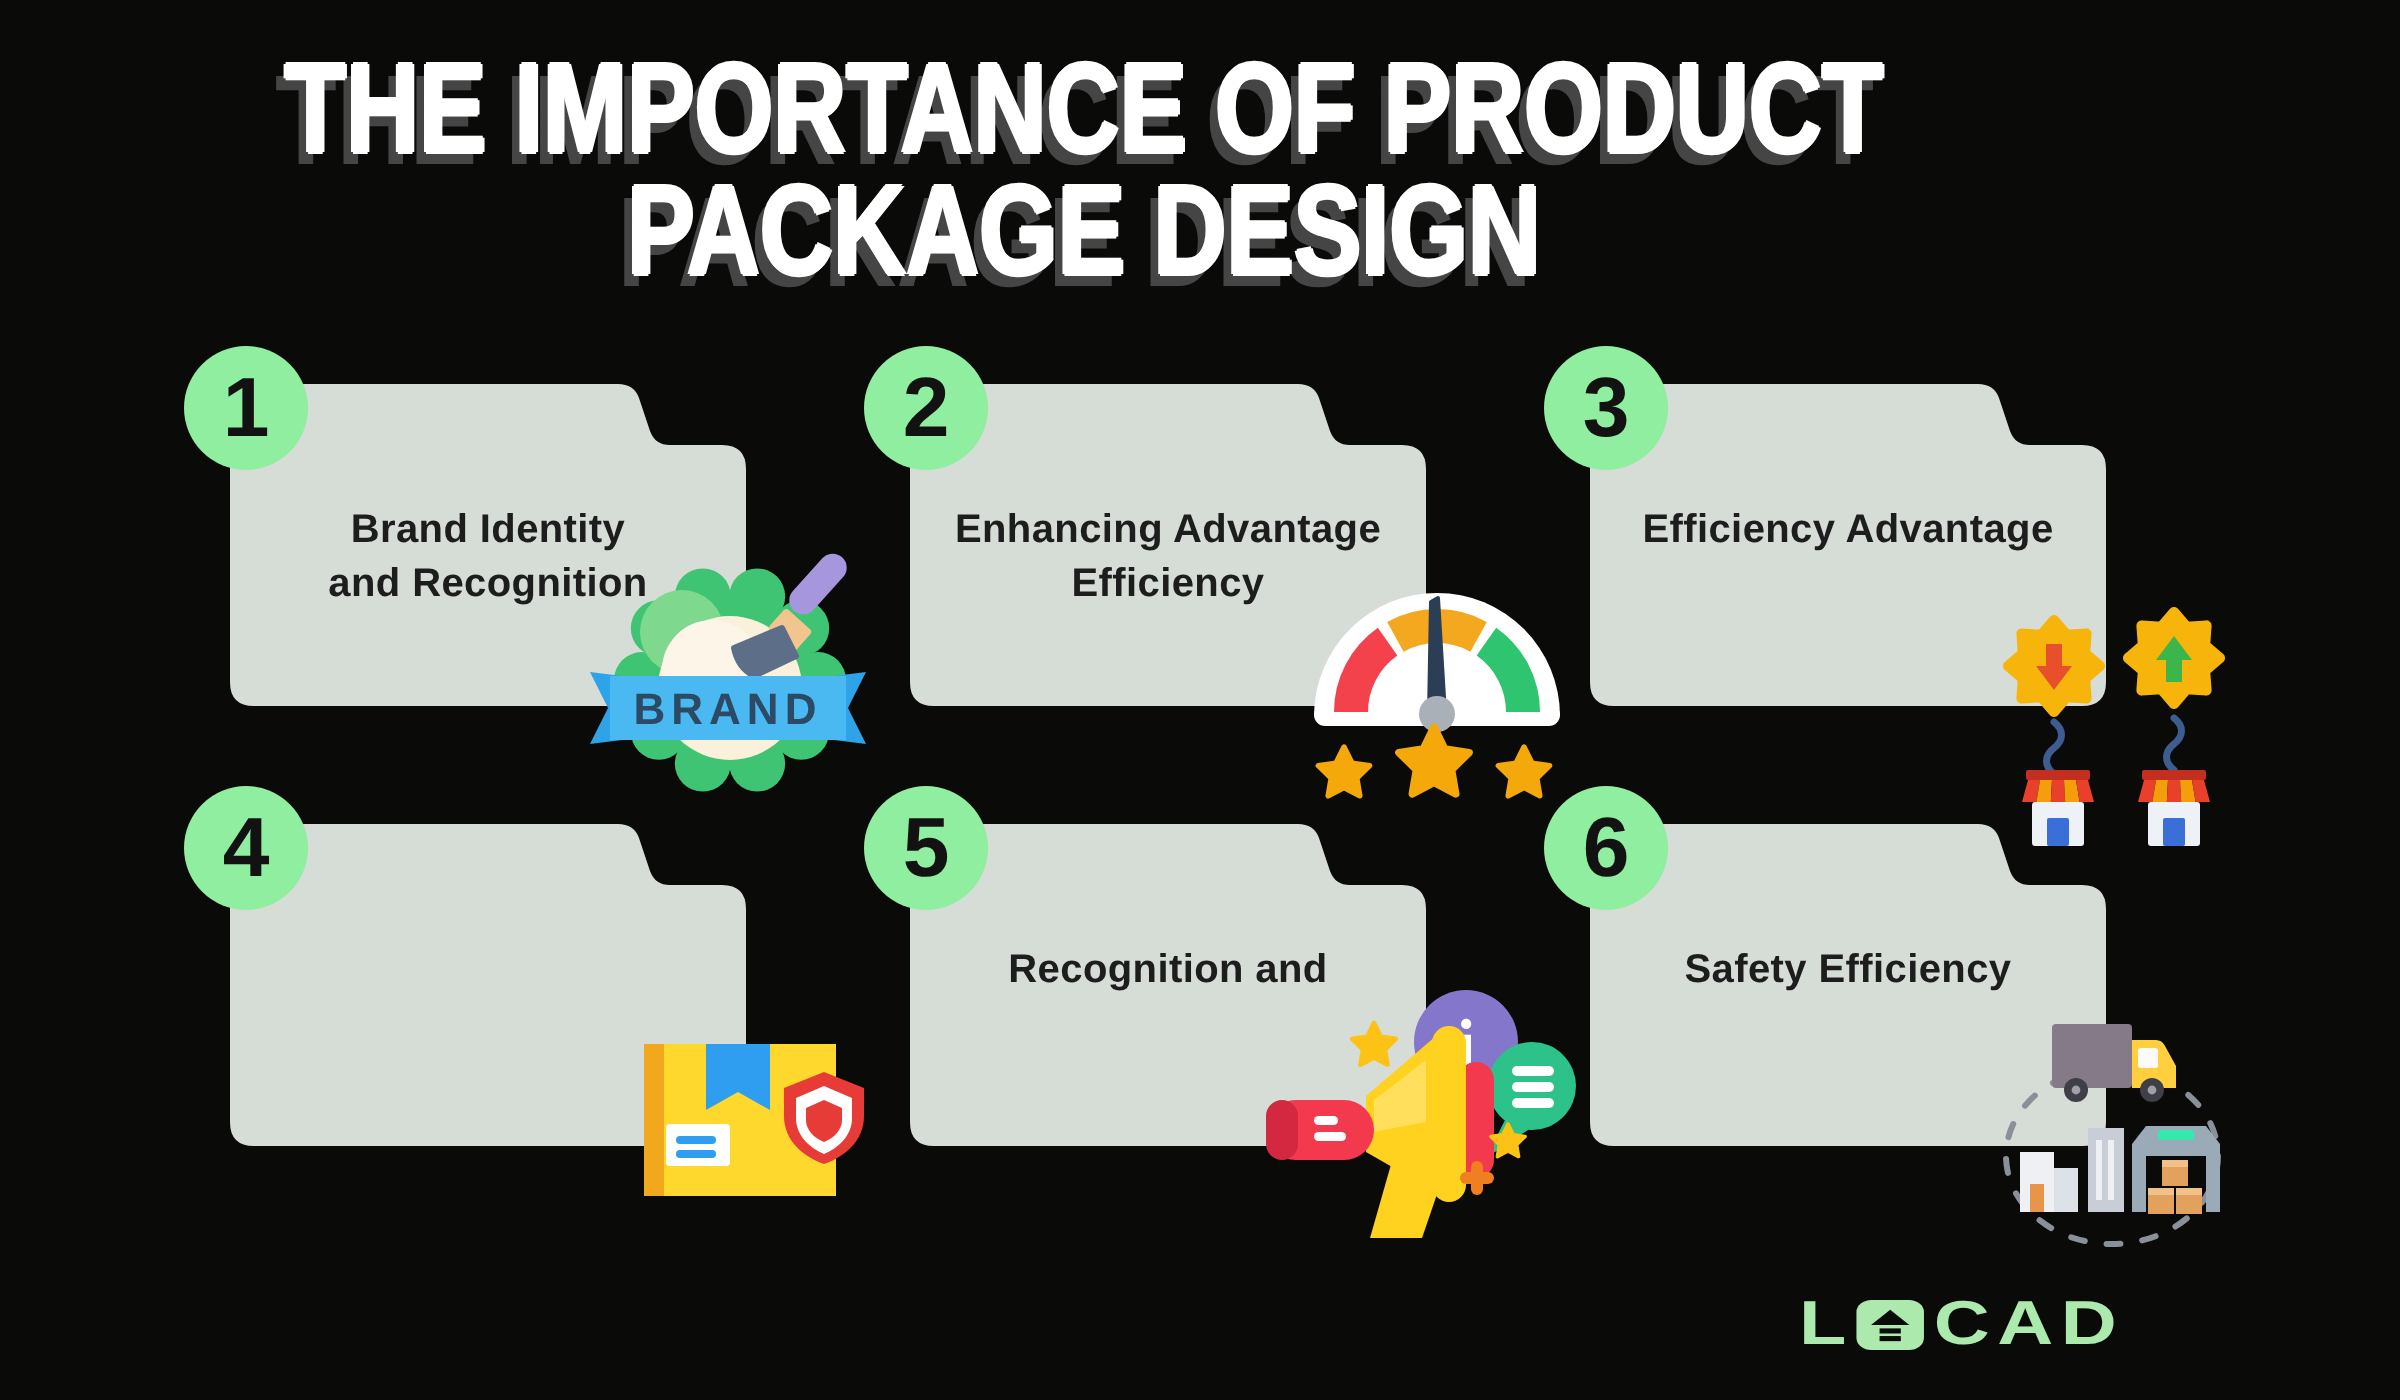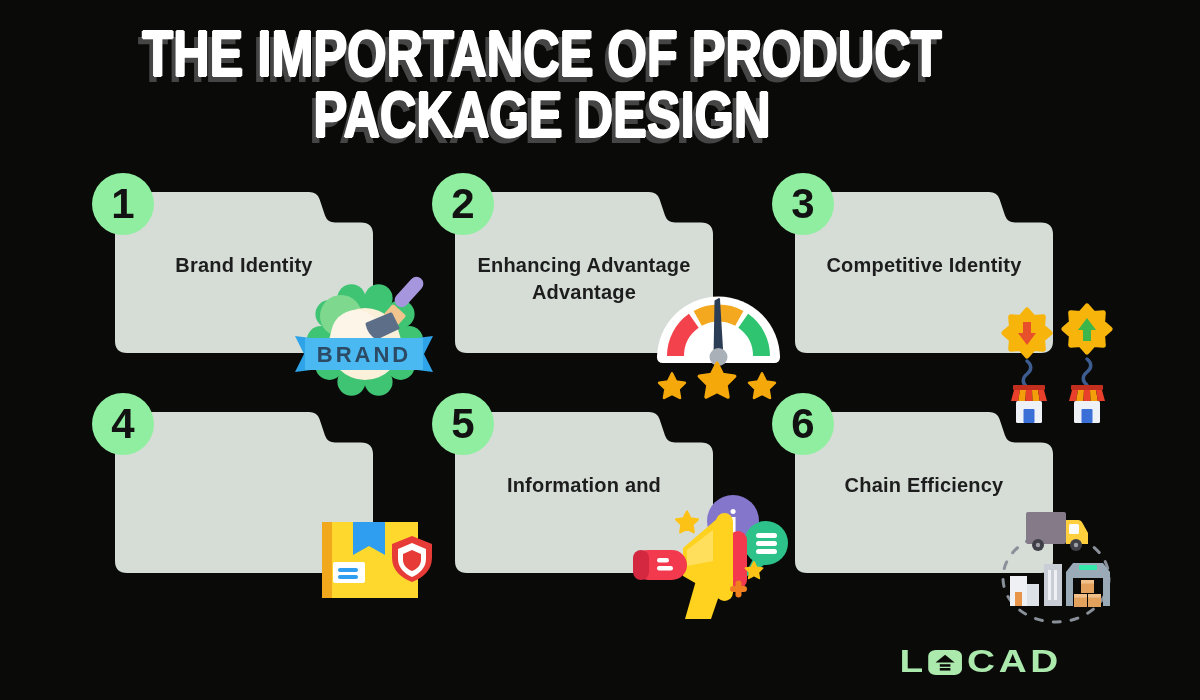--- a/index.html
+++ b/index.html
@@ -72,20 +72,21 @@
 
   <div class="card card1">
     <svg class="folder" viewBox="0 0 258 161">
       <path d="M12 0 H194 Q202 0 204.5 7 L210 23.5 Q212.5 30.5 220 30.5 H246 Q258 30.5 258 42.5 V149 Q258 161 246 161 H12 Q0 161 0 149 V12 Q0 0 12 0 Z" fill="#d6ddd7"></path>
     </svg>
     <div class="num">
         <span>1</span>
       </div>
     <div class="label">
       <div>Brand Identity</div>
+      <div>and Recognition</div>
     </div>
     <svg class="icon icon-1" viewBox="0 0 138 126">
       <g fill="#3fc473">
         <circle cx="114" cy="68" r="14"></circle>
           <circle cx="105.6" cy="93.9" r="14"></circle>
           <circle cx="83.6" cy="109.8" r="14"></circle>
         <circle cx="56.4" cy="109.8" r="14"></circle>
           <circle cx="34.4" cy="93.9" r="14"></circle>
           <circle cx="26" cy="68" r="14"></circle>
         <circle cx="34.4" cy="42.1" r="14"></circle>
@@ -113,21 +114,21 @@
 
   <div class="card card2">
     <svg class="folder" viewBox="0 0 258 161">
       <path d="M12 0 H194 Q202 0 204.5 7 L210 23.5 Q212.5 30.5 220 30.5 H246 Q258 30.5 258 42.5 V149 Q258 161 246 161 H12 Q0 161 0 149 V12 Q0 0 12 0 Z" fill="#d6ddd7"></path>
     </svg>
     <div class="num">
         <span>2</span>
       </div>
     <div class="label">
       <div>Enhancing Advantage</div>
-      <div>Advantage</div>
+      <div>Efficiency</div>
     </div>
     <svg class="icon icon-2" viewBox="0 0 127 122">
       <defs>
         <path id="st2" d="M0 -10 L2.94 -4.05 L9.51 -3.09 L4.76 1.55 L5.88 8.09 L0 5 L-5.88 8.09 L-4.76 1.55 L-9.51 -3.09 L-2.94 -4.05 Z"></path>
       </defs>
       <g>
         <path d="M2 75 A61.5 61.5 0 0 1 125 75 Z" fill="#ffffff"></path>
         <rect x="2" y="69" width="123" height="11" rx="5.5" fill="#ffffff"></rect>
         <path d="M20.5 73 A43 43 0 0 1 38.8 37.8" stroke="#f4424d" stroke-width="17" fill="none"></path>
         <path d="M42.7 35.4 A43 43 0 0 1 84.3 35.4" stroke="#f4a81f" stroke-width="17" fill="none"></path>
@@ -144,21 +145,21 @@
   </div>
 
   <div class="card card3">
     <svg class="folder" viewBox="0 0 258 161">
       <path d="M12 0 H194 Q202 0 204.5 7 L210 23.5 Q212.5 30.5 220 30.5 H246 Q258 30.5 258 42.5 V149 Q258 161 246 161 H12 Q0 161 0 149 V12 Q0 0 12 0 Z" fill="#d6ddd7"></path>
     </svg>
     <div class="num">
         <span>3</span>
       </div>
     <div class="label">
-      <div>Competitive Identity</div>
+      <div>Efficiency Advantage</div>
     </div>
     <svg class="icon icon-3" viewBox="0 0 112 122">
       <defs>
         <path id="sun3" d="M0 -26 L7.27 -17.55 L18.38 -18.38 L17.55 -7.27 L26 0 L17.55 7.27 L18.38 18.38 L7.27 17.55 L0 26 L-7.27 17.55 L-18.38 18.38 L-17.55 7.27 L-26 0 L-17.55 -7.27 L-18.38 -18.38 L-7.27 -17.55 Z"></path>
         <path id="arr3" d="M-4 -12 H4 V-1 H9 L0 11 L-9 -1 H-4 Z"></path>
       </defs>
       <use href="#sun3" transform="translate(24 30) scale(0.88)" fill="#f7b50c" stroke="#f7b50c" stroke-width="6" stroke-linejoin="round"></use>
       <use href="#sun3" transform="translate(84 26) scale(0.88)" fill="#f7b50c" stroke="#f7b50c" stroke-width="6" stroke-linejoin="round"></use>
       <use href="#arr3" transform="translate(24 31)" fill="#e8502c"></use>
       <use href="#arr3" transform="translate(84 26) rotate(180)" fill="#3cb54a"></use>
@@ -212,21 +213,21 @@
   </div>
 
   <div class="card card5">
     <svg class="folder" viewBox="0 0 258 161">
       <path d="M12 0 H194 Q202 0 204.5 7 L210 23.5 Q212.5 30.5 220 30.5 H246 Q258 30.5 258 42.5 V149 Q258 161 246 161 H12 Q0 161 0 149 V12 Q0 0 12 0 Z" fill="#d6ddd7"></path>
     </svg>
     <div class="num">
         <span>5</span>
       </div>
     <div class="label">
-      <div>Information and</div>
+      <div>Recognition and</div>
     </div>
     <svg class="icon icon-5" viewBox="0 0 158 140">
       <defs>
         <path id="st5" d="M0 -10 L2.94 -4.05 L9.51 -3.09 L4.76 1.55 L5.88 8.09 L0 5 L-5.88 8.09 L-4.76 1.55 L-9.51 -3.09 L-2.94 -4.05 Z"></path>
       </defs>
       <g>
         <path d="M84 52 L72 74 L98 58 Z" fill="#8477cb"></path>
         <circle cx="100" cy="34" r="26" fill="#8477cb"></circle>
         <text x="100" y="46" text-anchor="middle" font-size="34" font-weight="bold" fill="#ffffff" font-family="Liberation Serif, serif">i</text>
       </g>
@@ -258,21 +259,21 @@
   </div>
 
   <div class="card card6">
     <svg class="folder" viewBox="0 0 258 161">
       <path d="M12 0 H194 Q202 0 204.5 7 L210 23.5 Q212.5 30.5 220 30.5 H246 Q258 30.5 258 42.5 V149 Q258 161 246 161 H12 Q0 161 0 149 V12 Q0 0 12 0 Z" fill="#d6ddd7"></path>
     </svg>
     <div class="num">
         <span>6</span>
       </div>
     <div class="label">
-      <div>Chain Efficiency</div>
+      <div>Safety Efficiency</div>
     </div>
     <svg class="icon icon-6" viewBox="0 0 116 136">
       <ellipse cx="58" cy="78" rx="53" ry="44" fill="none" stroke="#8a9099" stroke-width="3" stroke-dasharray="7 11" stroke-linecap="round"></ellipse>
       <g>
         <rect x="28" y="12" width="40" height="32" rx="2" fill="#847a88"></rect>
         <path d="M68 20 H80 Q83 20 84.5 23 L90 33 V44 H68 Z" fill="#ffcf3e"></path>
         <rect x="71" y="24" width="10" height="10" rx="1.5" fill="#fbfbfb"></rect>
         <circle cx="40" cy="45" r="6" fill="#3f3f47"></circle>
           <circle cx="40" cy="45" r="2.2" fill="#a0a0a8"></circle>
         <circle cx="78" cy="45" r="6" fill="#3f3f47"></circle>

